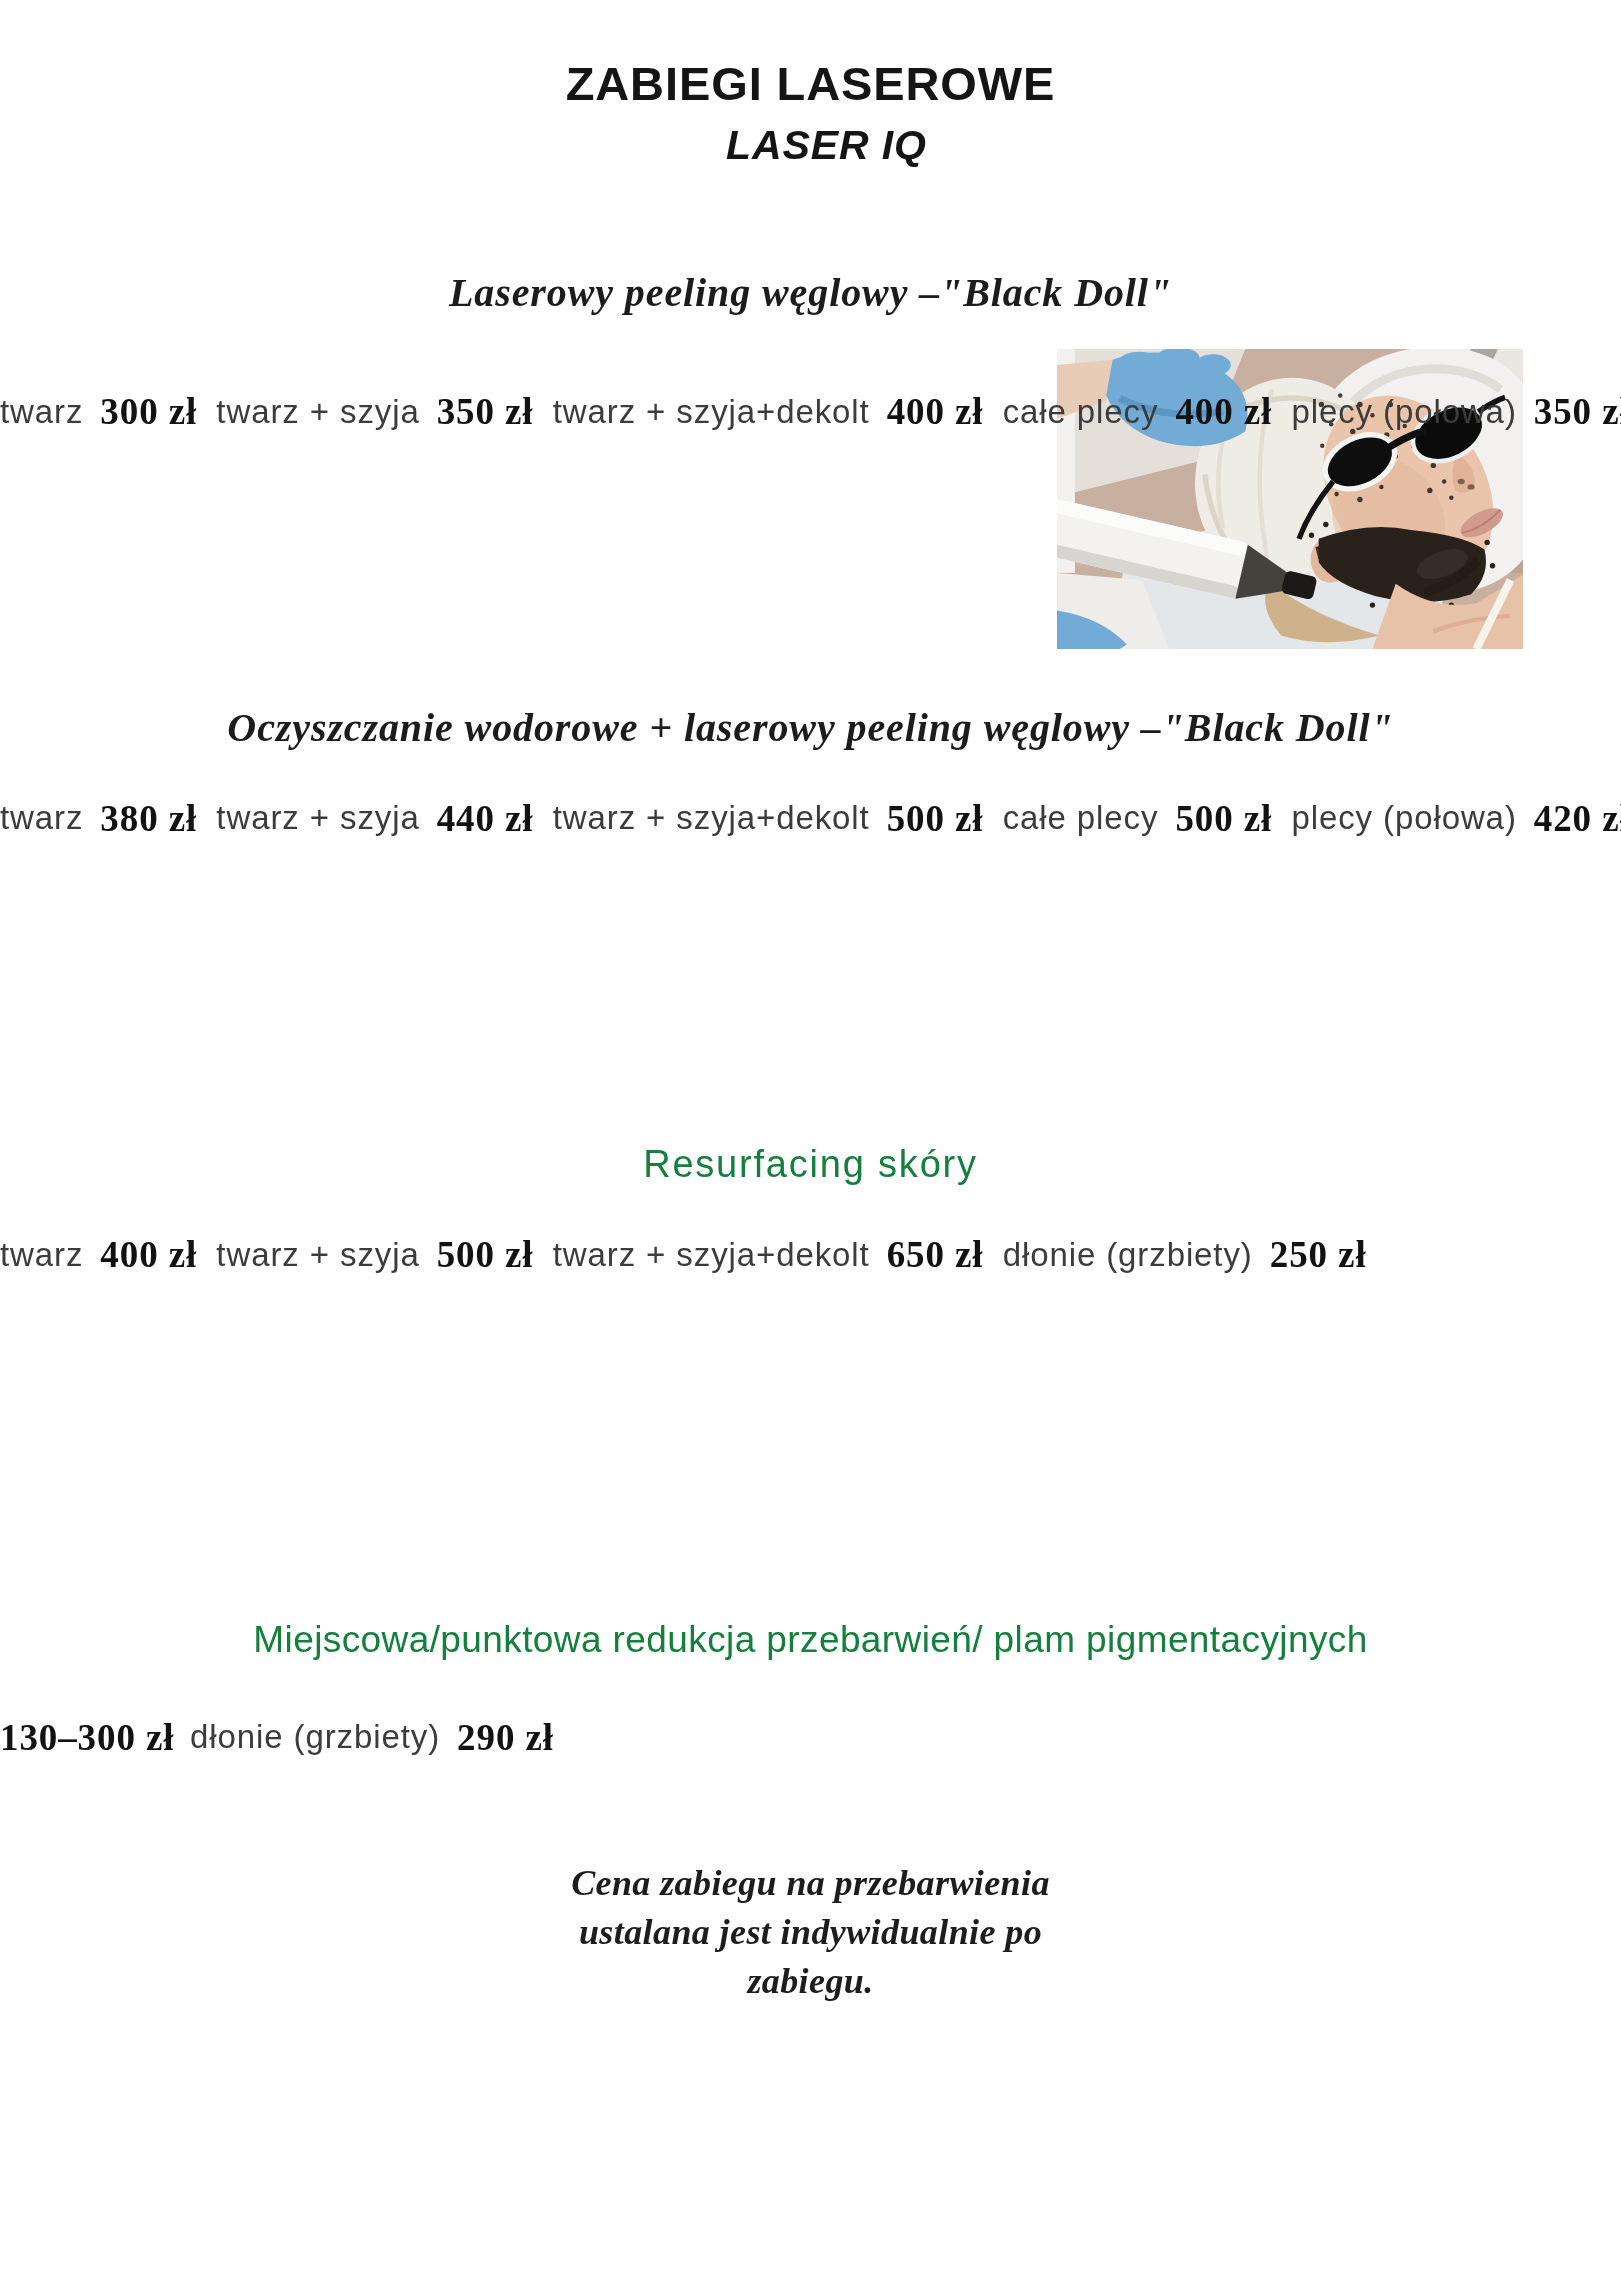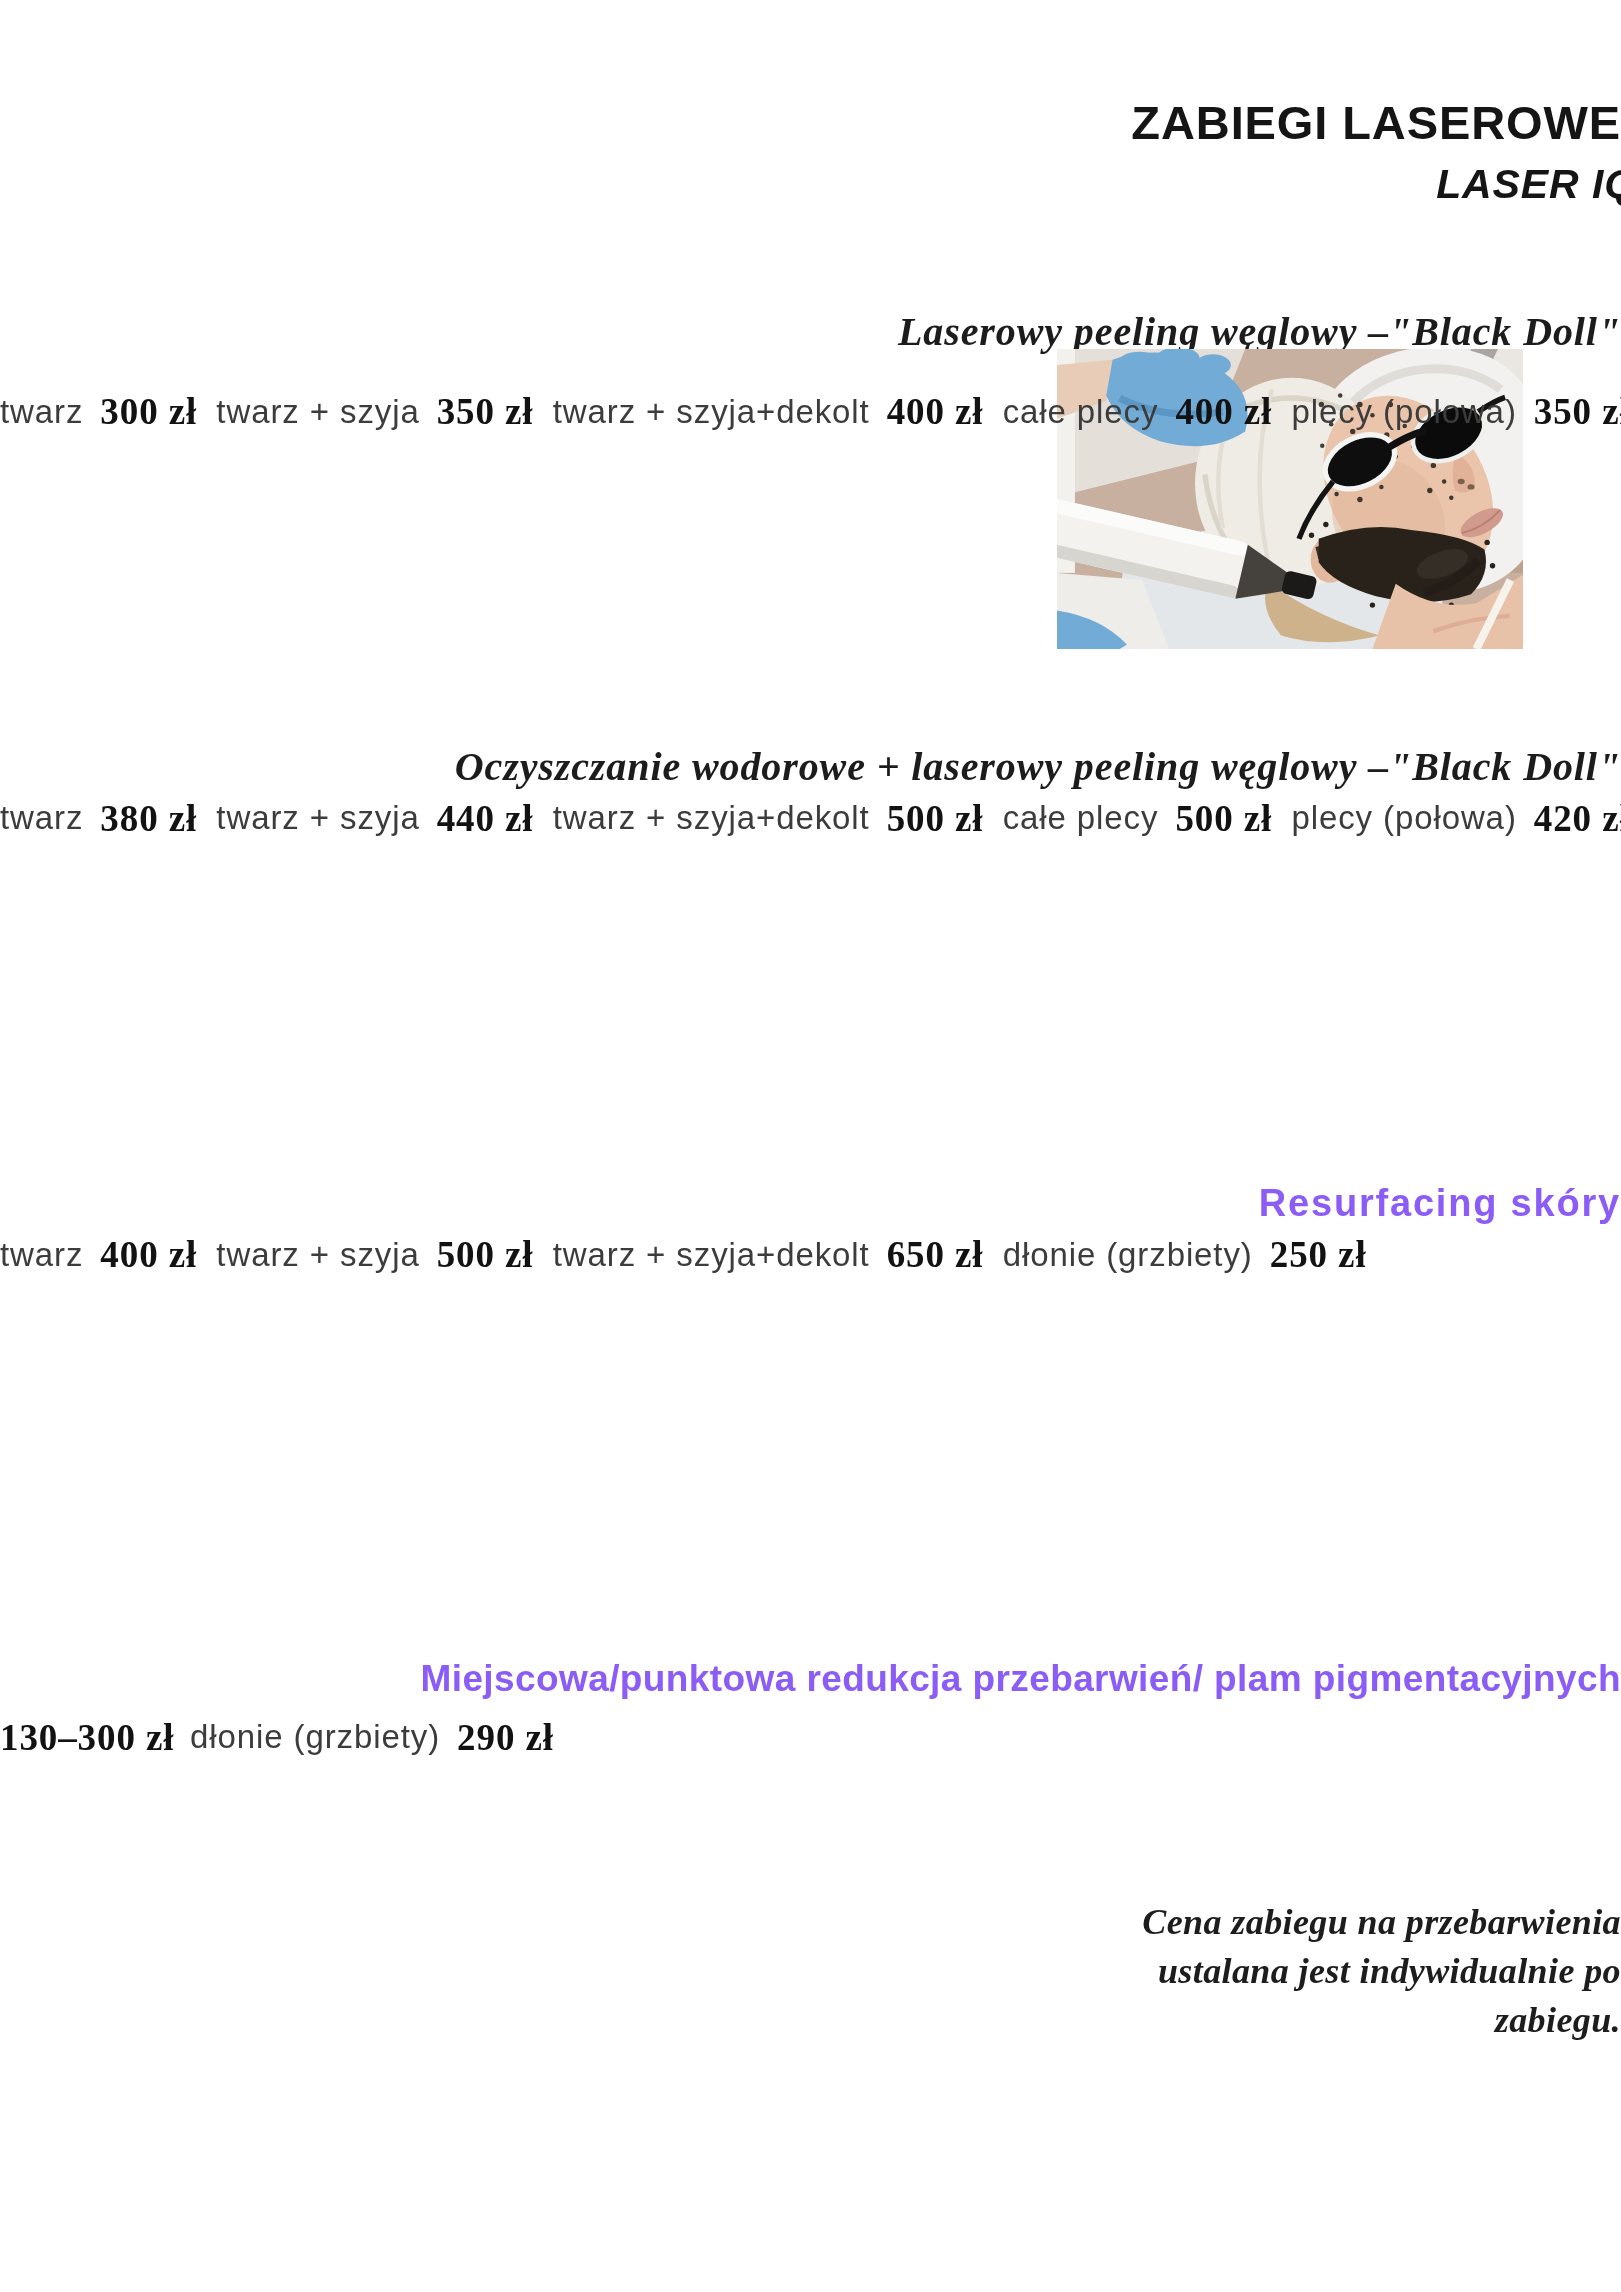--- a/index.html
+++ b/index.html
@@ -1,36 +1,36 @@
 <!DOCTYPE html>
 <html style="font-size:14.3px"><head>
 <meta charset="utf-8">
 <style>
   html,body{margin:0;padding:0;}
   body{
     width:1621px;height:2293px;background:#ffffff;position:relative;
     font-family:"Liberation Sans",sans-serif;color:#1b1b1b;overflow:hidden;
   }
-  .abs{position:absolute;left:0;width:100%;text-align:right;margin-top:39px;}
+  .abs{position:absolute;left:0;width:100%;text-align:center;}
 
   .title-main{
     top:56px;font-size:47px;font-weight:700;letter-spacing:0.9px;color:#151515;
     font-family:"Liberation Sans",sans-serif;
   }
   .title-sub{
     top:122px;font-size:41px;font-weight:700;font-style:italic;letter-spacing:0.9px;color:#151515;padding-left:16px;
   }
 
   .serif-heading{
     font-family:"Liberation Serif","DejaVu Serif",serif;
     font-style:italic;font-weight:700;color:#1c1c1c;letter-spacing:0.9px;font-size:40px;
   }
   .sans-heading{
     font-family:"Liberation Sans",sans-serif;
-    font-weight:700;color:#8b5cf6;
+    font-weight:400;color:#15803d;
   }
   #heading-1{top:269px;}
   #heading-2{top:704px;}
   #heading-3{top:1143px;font-size:38px;letter-spacing:1.8px;}
   #heading-4{top:1619px;font-size:37px;letter-spacing:0.4px;}
 
   .price-table{position:absolute;display:flex;flex-direction:row;left:0;}
   .price-row{display:flex;align-items:center;justify-content:flex-end;gap:17px;}
   .area-label{
     font-size:33px;color:#3c3c3c;letter-spacing:0.9px;white-space:nowrap;

